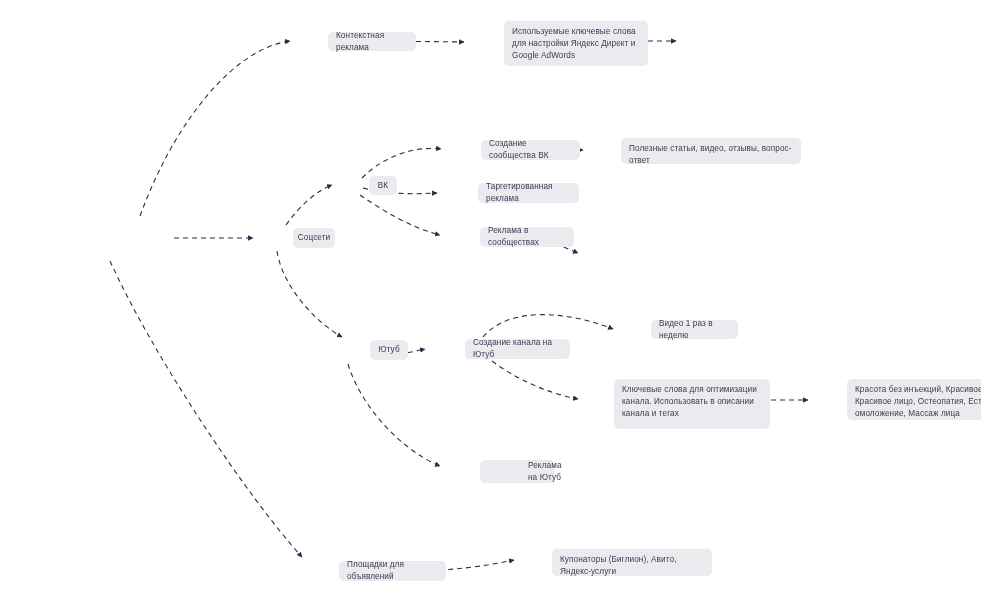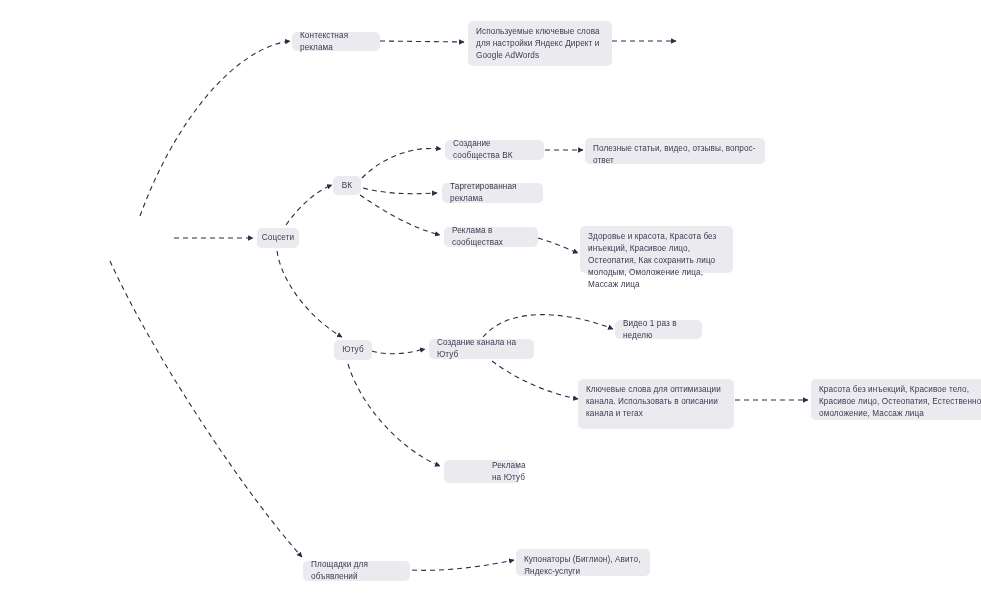--- a/index.html
+++ b/index.html
@@ -19,20 +19,21 @@
     background:#ebebef;
     border-radius:5px;
     color:#3b3b52;
     font-size:8.2px;
     line-height:1.45;
     padding:5px 8px;
     display:flex;
     align-items:center;
     letter-spacing:.1px;
     white-space:pre-line;
+    margin-left:36px;
   }
   .node.multi{align-items:flex-start;}
   .root{
     background:#0d0d35;
     color:#ffffff;
     border-radius:7px;
     font-size:19.5px;
     line-height:1.2;
     padding:8px 14px;
     justify-content:center;
@@ -84,31 +85,30 @@
   <div class="node" style="left:333px;top:176px;width:28px;height:19px;justify-content:center;">ВК</div>
 
   <div class="node" style="left:445px;top:140px;width:99px;height:20px;">Создание сообщества ВК</div>
 
   <div class="node multi" style="left:585px;top:138px;width:180px;height:26px;">Полезные статьи, видео, отзывы, вопрос-ответ</div>
 
   <div class="node" style="left:442px;top:183px;width:101px;height:20px;">Таргетированная реклама</div>
 
   <div class="node" style="left:444px;top:227px;width:94px;height:20px;">Реклама в сообществах</div>
 
-  <div class="node multi" style="left:580px;top:226px;width:153px;height:47px;">Здоровье и красота, Красота без инъекций, Красивое лицо, Остеопатия, Как сохранить лицо молодым, Омоложение лица, Массаж лица</div>
 
   <div class="node" style="left:334px;top:340px;width:38px;height:20px;justify-content:center;">Ютуб</div>
 
   <div class="node" style="left:429px;top:339px;width:105px;height:20px;">Создание канала на Ютуб</div>
 
   <div class="node" style="left:615px;top:320px;width:87px;height:19px;">Видео 1 раз в неделю</div>
 
   <div class="node multi" style="left:578px;top:379px;width:156px;height:50px;">Ключевые слова для оптимизации канала. Использовать в описании канала и тегах</div>
 
   <div class="node multi" style="left:811px;top:379px;width:185px;height:41px;">Красота без инъекций, Красивое тело, Красивое лицо, Остеопатия, Естественное омоложение, Массаж лица</div>
 
   <div class="node" style="left:444px;top:460px;width:75px;height:23px;padding-left:48px;">Реклама на Ютуб</div>
 
   <div class="node" style="left:303px;top:561px;width:107px;height:20px;">Площадки для объявлений</div>
 
-  <div class="node multi" style="left:516px;top:549px;width:134px;height:27px;">Купонаторы (Биглион), Авито, Яндекс-услуги</div>
+  <div class="node multi" style="left:516px;top:549px;width:160px;height:27px;">Купонаторы (Биглион), Авито, Яндекс-услуги</div>
 
 </div>
 
 </body></html>

